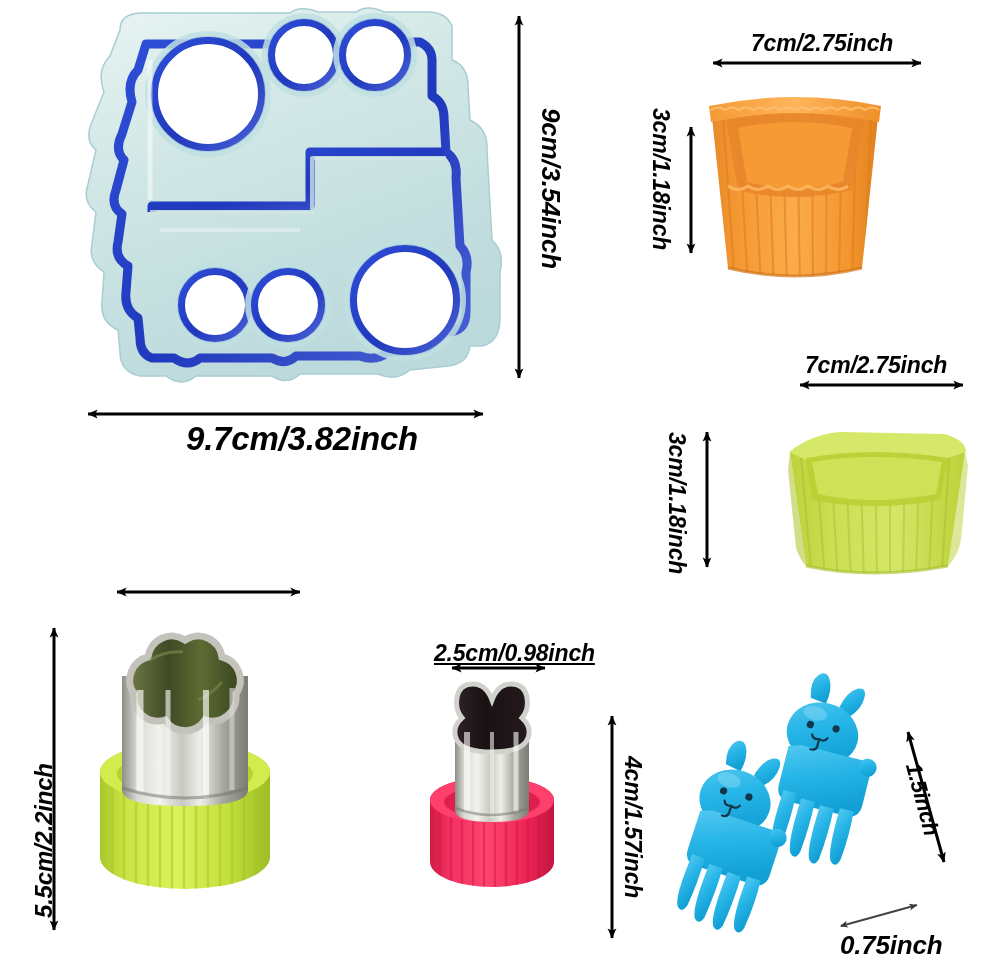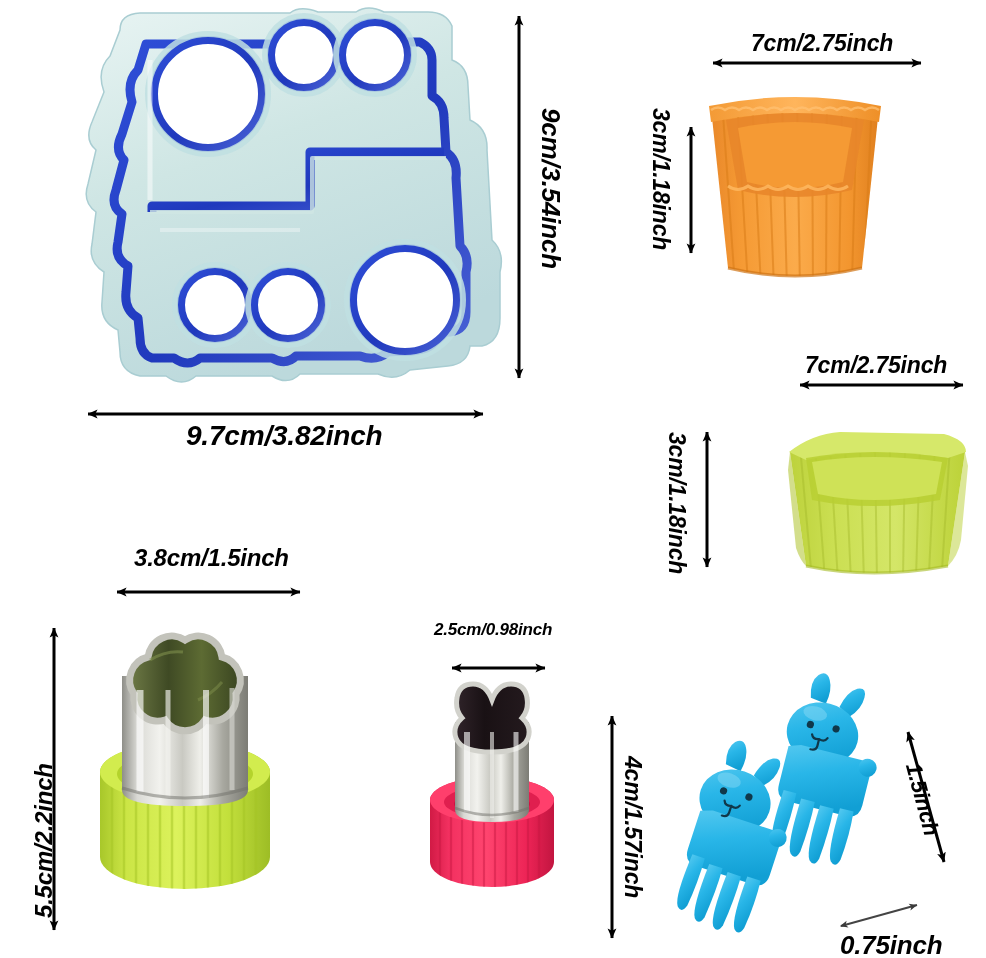--- a/index.html
+++ b/index.html
@@ -394,30 +394,29 @@
         <ellipse cx="2" cy="-30" rx="12" ry="7" fill="#8fdcf6" opacity="0.45"></ellipse>
       </g>
     </g>
 
     <line x1="908" y1="732" x2="944" y2="862" class="arrow-line" stroke-width="3" marker-start="url(#arrTail)" marker-end="url(#arrHead)"></line>
 
     <line x1="841" y1="926" x2="917" y2="905" class="thin-line" stroke-width="2" marker-start="url(#arrTailThin)" marker-end="url(#arrHeadThin)"></line>
   </svg>
 
   <div class="dim-label rot-cw" style="left:566px;top:108px;font-size:26px;">9cm/3.54inch</div>
-  <div class="dim-label" style="left:186px;top:420px;font-size:28px;">9.7cm/3.82inch</div>
+  <div class="dim-label" style="left:186px;top:420px;font-size:33px;">9.7cm/3.82inch</div>
 
   <div class="dim-label" style="left:751px;top:30px;font-size:23px;">7cm/2.75inch</div>
   <div class="dim-label rot-cw" style="left:674px;top:108px;font-size:23px;">3cm/1.18inch</div>
 
   <div class="dim-label" style="left:805px;top:352px;font-size:23px;">7cm/2.75inch</div>
   <div class="dim-label rot-cw" style="left:690px;top:432px;font-size:23px;">3cm/1.18inch</div>
 
-  <div class="dim-label" style="left:134px;top:544px;font-size:24px;">3.8cm/1.5inch</div>
   <div class="dim-label rot-ccw" style="left:30px;top:918px;font-size:24px;">5.5cm/2.2inch</div>
 
-  <div class="dim-label" style="left:434px;top:620px;font-size:17px;">2.5cm/0.98inch</div>
+  <div class="dim-label" style="left:434px;top:640px;font-size:23px;text-decoration:underline;">2.5cm/0.98inch</div>
   <div class="dim-label rot-cw" style="left:646px;top:756px;font-size:23px;">4cm/1.57inch</div>
 
   <div class="dim-label" style="left:925px;top:760px;font-size:22px;transform-origin:left top;transform:rotate(75deg);">1.5inch</div>
   <div class="dim-label" style="left:840px;top:930px;font-size:26px;">0.75inch</div>
 
 </div>
 
 </body></html>

